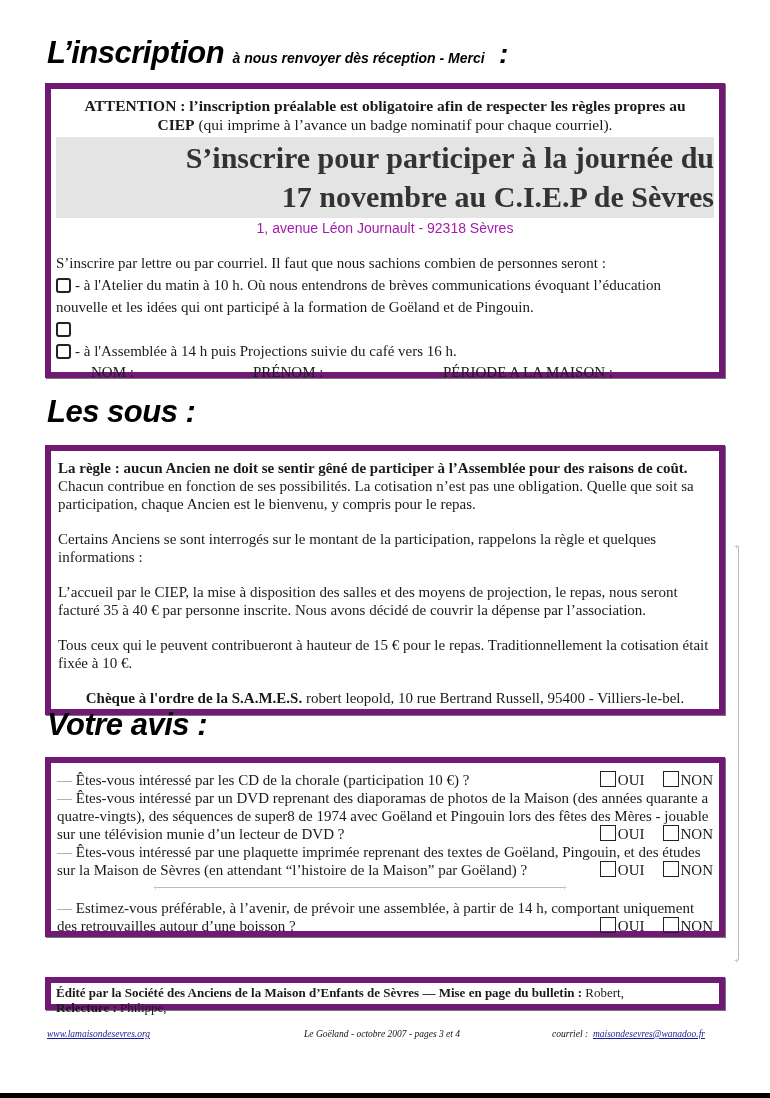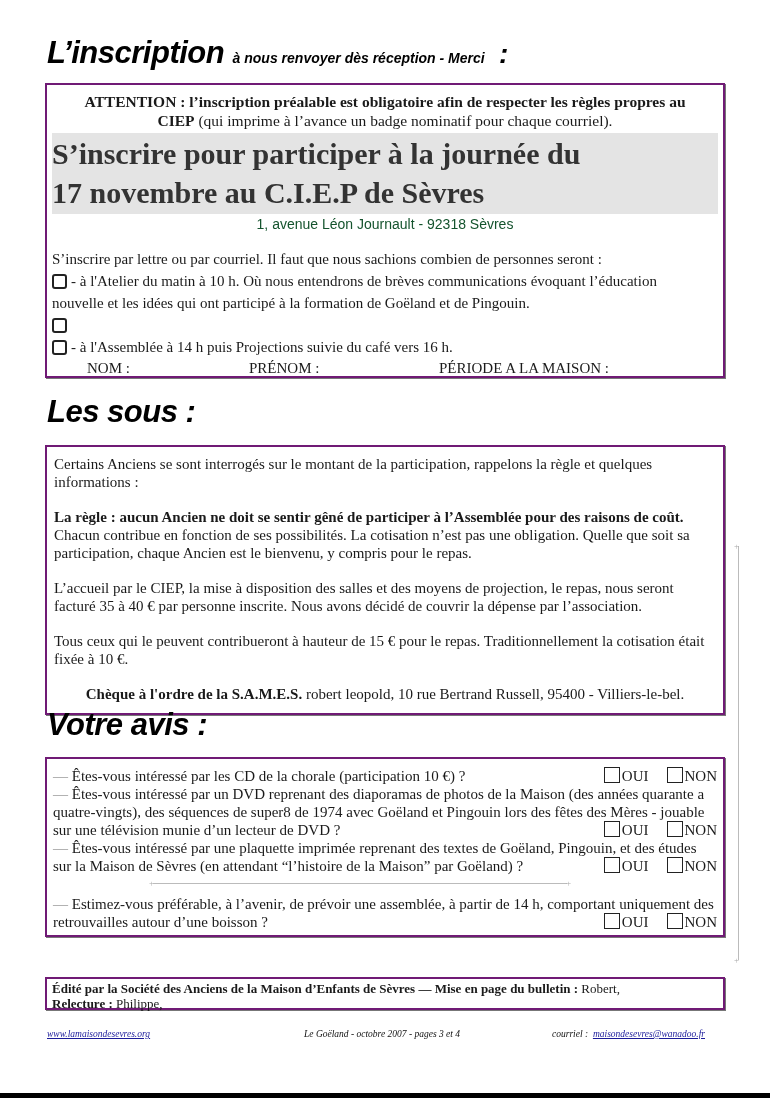--- a/index.html
+++ b/index.html
@@ -5,31 +5,31 @@
   html, body { margin: 0; padding: 0; background: #ffffff; }
   body { width: 770px; height: 1098px; position: relative; overflow: hidden;
          font-family: "Liberation Serif", "DejaVu Serif", serif; color: #1a1a1a; }
 
   .h-sec { position: absolute; left: 47px; font-family: "Liberation Sans", "DejaVu Sans", sans-serif;
            font-weight: bold; font-style: italic; color: #000; margin: 0; line-height: 1; letter-spacing: -0.5px; }
   .h-sec .big { font-size: 31px; }
   .h-sec .sub { font-size: 14px; font-weight: bold; font-style: italic; letter-spacing: 0; }
   .h-sec .colon { font-size: 28px; margin-left: 6px; }
 
-  .box { position: absolute; left: 45px; width: 680px; border: 2px solid #701a75;
+  .box { position: absolute; left: 45px; width: 680px; border: 6px solid #701a75;
          box-shadow: 1px 1px 0 #777; background: #fff; box-sizing: border-box; }
 
   
   #box-inscription { top: 83px; height: 295px; }
   .attention { text-align: center; font-size: 15.5px; line-height: 19px; padding: 7px 10px 0 10px; }
   .attention b { font-weight: bold; }
-  .band { margin: 3px 5px 0 5px; background: #e4e4e4; text-align: left;
+  .band { margin: 3px 5px 0 5px; background: #e4e4e4; text-align: right;
           font-size: 30px; font-weight: bold; line-height: 39px; padding: 1px 0 2px 0; color: #333; }
   .address { text-align: center; font-family: "Liberation Sans", "DejaVu Sans", sans-serif;
-             font-size: 14px; line-height: 20px; margin-top: 0; color: #14532d; }
+             font-size: 14px; line-height: 20px; margin-top: 0; color: #a21caf; }
   .intro { font-size: 15px; line-height: 22px; padding: 14px 6px 0 5px; }
   .opt { font-size: 15px; line-height: 22px; padding-left: 5px; display: block; }
   .chk { display: inline-block; width: 11px; height: 11px; border: 2.5px solid #222; border-radius: 3px;
          vertical-align: -3px; margin-right: 4px; background: #fff; }
   .fields { font-size: 15px; line-height: 20px; padding-left: 40px; position: relative; height: 20px; }
   .fields span { position: absolute; top: 0; }
 
   
   #box-sous { top: 445px; height: 270px; font-size: 15px; line-height: 18px; padding: 8px 7px 0 7px; }
   #box-sous p { margin: 0 0 17px 0; }
@@ -97,22 +97,22 @@
     <span style="left:40px;">NOM :</span>
     <span style="left:202px;">PRÉNOM :</span>
     <span style="left:392px;">PÉRIODE A LA MAISON :</span>
   </div>
 </div>
 
 <h1 class="h-sec" style="top:395px;">
   <span class="big">Les sous :</span>
 </h1>
 <div class="box" id="box-sous">
+  <p><b>La règle : aucun Ancien ne doit se sentir gêné de participer à l’Assemblée pour des raisons de coût.</b><span> Chacun contribue en fonction de ses possibilités. La cotisation n’est pas une obligation. Quelle que soit sa participation, chaque Ancien est le bienvenu, y compris pour le repas.</span></p>
   <p>Certains Anciens se sont interrogés sur le montant de la participation, rappelons la règle et quelques informations :</p>
-  <p><b>La règle : aucun Ancien ne doit se sentir gêné de participer à l’Assemblée pour des raisons de coût.</b><span> Chacun contribue en fonction de ses possibilités. La cotisation n’est pas une obligation. Quelle que soit sa participation, chaque Ancien est le bienvenu, y compris pour le repas.</span></p>
   <p>L’accueil par le CIEP, la mise à disposition des salles et des moyens de projection, le repas, nous seront facturé 35 à 40 € par personne inscrite. Nous avons décidé de couvrir la dépense par l’association.</p>
   <p>Tous ceux qui le peuvent contribueront à hauteur de 15 € pour le repas. Traditionnellement la cotisation était fixée à 10 €.</p>
   <p class="cheque"><b>Chèque à l'ordre de la S.A.M.E.S.</b><span> robert leopold, 10 rue Bertrand Russell, 95400 - Villiers-le-bel.</span></p>
 </div>
 
 <div id="vguide"></div>
 <div class="vcap" style="top:541px;">+</div>
 <div class="vcap" style="top:955px;">+</div>
 
 <h1 class="h-sec" style="top:708px;">

